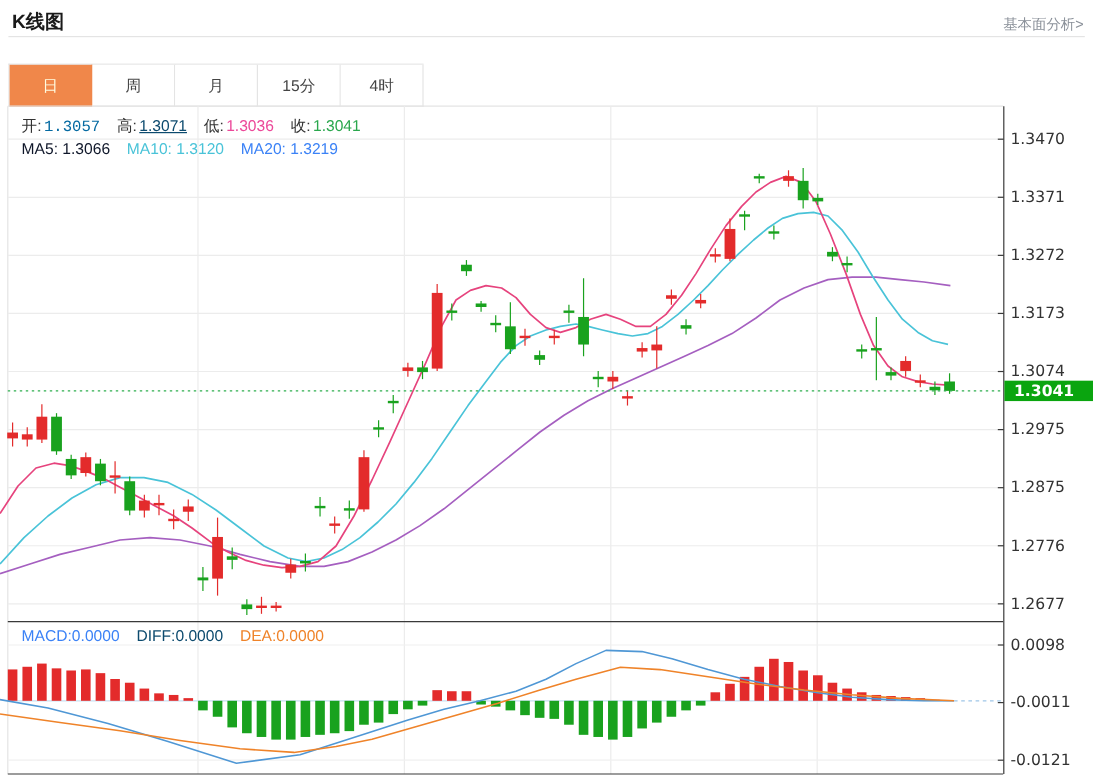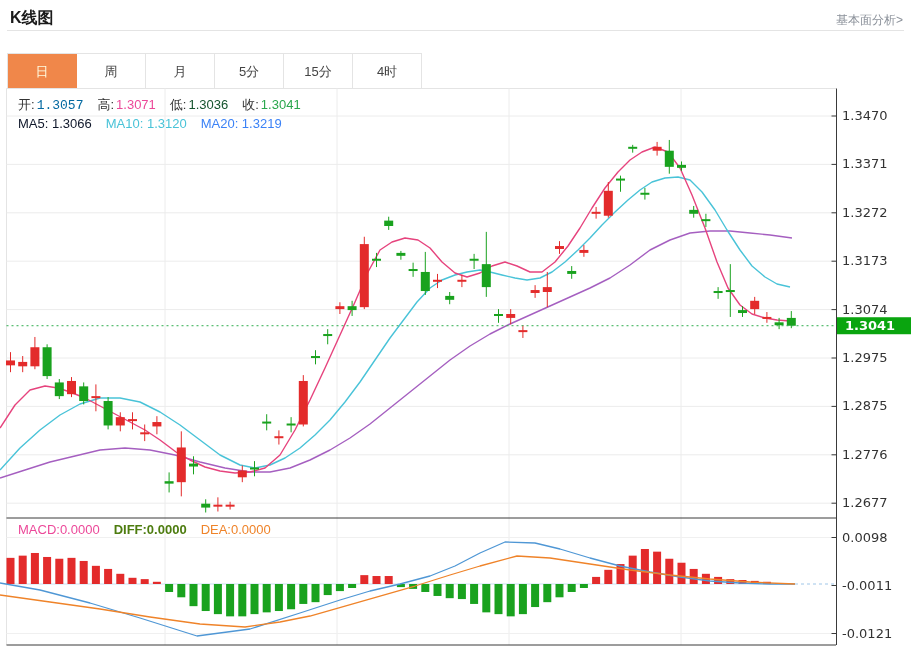--- a/index.html
+++ b/index.html
@@ -25,21 +25,20 @@
 <body>
 
 <div class="page">
   <div class="hdr-title">K线图</div>
   <a class="hdr-link">基本面分析&gt;</a>
   <div class="hdr-rule"></div>
   <div class="tabbar" id="tabbar">
       <div class="tab sel">日</div>
       <div class="tab">周</div>
       <div class="tab">月</div>
-      <div class="tab">5分</div>
       <div class="tab">15分</div>
       <div class="tab">4时</div>
     </div>
   <svg id="chart" width="911" height="647">
       <line x1="6.5" y1="88.5" x2="836" y2="88.5" stroke="#e4e4e4" stroke-width="1"></line>
       <line x1="6.5" y1="88.5" x2="6.5" y2="645" stroke="#e4e4e4" stroke-width="1"></line>
       <line x1="165" y1="88.5" x2="165" y2="645" stroke="#ececec" stroke-width="1"></line>
       <line x1="337" y1="88.5" x2="337" y2="645" stroke="#ececec" stroke-width="1"></line>
       <line x1="509" y1="88.5" x2="509" y2="645" stroke="#ececec" stroke-width="1"></line>
       <line x1="681" y1="88.5" x2="681" y2="645" stroke="#ececec" stroke-width="1"></line>
@@ -279,16 +278,16 @@
       <text x="842" y="507.2" fill="#333333" font-size="13" text-anchor="start" font-weight="normal">1.2677</text>
       <line x1="831.5" y1="537.5" x2="836.5" y2="537.5" stroke="#3a3a3a" stroke-width="1"></line>
       <text x="842" y="541.5" fill="#333333" font-size="13" text-anchor="start" font-weight="normal">0.0098</text>
       <line x1="831.5" y1="585.5" x2="836.5" y2="585.5" stroke="#3a3a3a" stroke-width="1"></line>
       <text x="842" y="589.5" fill="#333333" font-size="13" text-anchor="start" font-weight="normal">-0.0011</text>
       <line x1="831.5" y1="633.5" x2="836.5" y2="633.5" stroke="#3a3a3a" stroke-width="1"></line>
       <text x="842" y="637.5" fill="#333333" font-size="13" text-anchor="start" font-weight="normal">-0.0121</text>
       <rect x="837" y="317.23333333333255" width="74" height="17" fill="#0aa50f"></rect>
       <text x="845" y="330.23333333333255" fill="#ffffff" font-size="13" text-anchor="start" font-weight="bold">1.3041</text>
     </svg>
-  <div class="legend" id="legend-ohlc"><span class="lbl">开:</span><span style="color: #0369a1; font-family: Liberation Mono, monospace;">1.3057</span><span class="lbl">高:</span><span style="color: #ec4899;">1.3071</span><span class="lbl">低:</span><span style="color: #14532d;">1.3036</span><span class="lbl">收:</span><span style="color: rgb(42, 167, 77);">1.3041</span></div>
+  <div class="legend" id="legend-ohlc"><span class="lbl">开:</span><span style="color: #0369a1; font-family: Liberation Mono, monospace;">1.3057</span><span class="lbl">高:</span><span style="color: #0c4a6e; text-decoration: underline;">1.3071</span><span class="lbl">低:</span><span style="color: #ec4899;">1.3036</span><span class="lbl">收:</span><span style="color: rgb(42, 167, 77);">1.3041</span></div>
   <div class="legend" id="legend-ma"><span style="color: #0f172a;">MA5: 1.3066</span><span style="color: rgb(73, 195, 216);">MA10: 1.3120</span><span style="color: #3b82f6;">MA20: 1.3219</span></div>
-  <div class="legend" id="legend-macd"><span style="color: #ec4899;">MACD:0.0000</span><span style="color: #4d7c0f; font-weight: bold;">DIFF:0.0000</span><span style="color: rgb(239, 131, 41);">DEA:0.0000</span></div>
+  <div class="legend" id="legend-macd"><span style="color: #3b82f6;">MACD:0.0000</span><span style="color: #0c4a6e;">DIFF:0.0000</span><span style="color: rgb(239, 131, 41);">DEA:0.0000</span></div>
 </div>
 
 </body></html>

